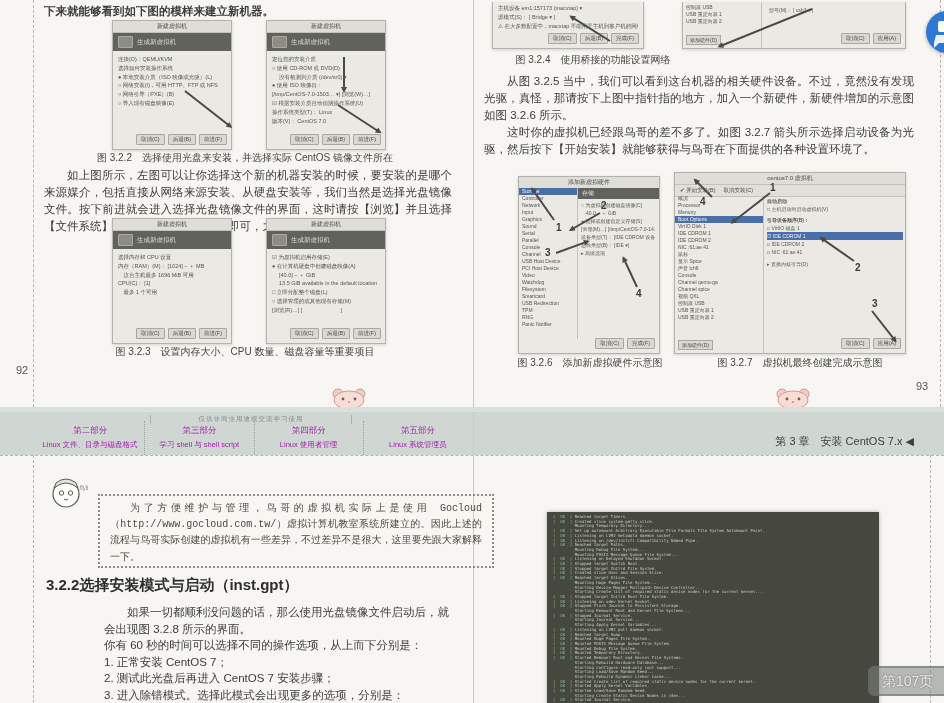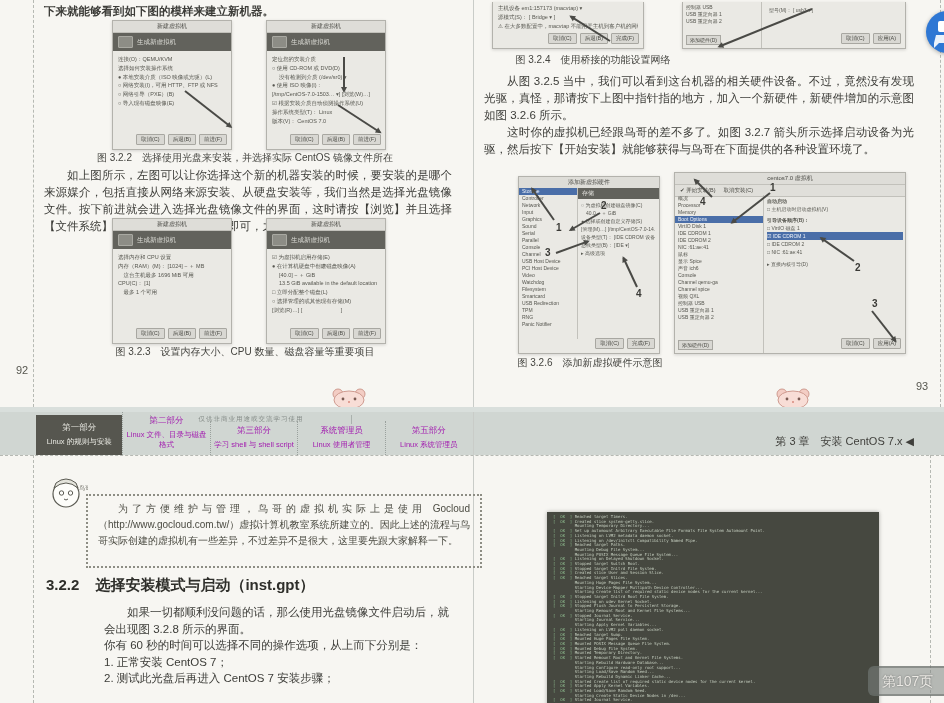--- a/index.html
+++ b/index.html
@@ -45,25 +45,25 @@
   .band{position:absolute;left:0;right:0;top:0;height:43px;background:#d0d6d2;}
   .watermark{position:absolute;left:150px;top:3px;width:200px;text-align:center;font-size:6.5px;
              color:#868d89;letter-spacing:1px;border-left:1px solid #aab1ad;border-right:1px solid #aab1ad;}
   .tabs{position:absolute;left:36px;top:4px;width:436px;height:39px;display:flex;align-items:flex-end;}
   .tab{flex:1;text-align:center;padding:4px 0 5px;border-left:1px dotted #9aa19d;color:#a21caf;}
   .tab:first-child{border-left:none;}
   .tab .tab-part{font-size:8.5px;margin-bottom:3px;}
   .tab .tab-label{font-size:7.5px;}
   .tab.active{background:#56564f;color:#e9e9e3;padding:7px 0 8px;}
   .chap-head{position:absolute;left:690px;top:22px;width:224px;text-align:right;font-size:11px;color:#3f3f3b;}
-  .note-box{position:absolute;left:86px;top:82px;width:372px;height:60px;border:2px dotted #8d8d84;
-            padding:5px 10px;font-size:10px;line-height:1.62;color:#4b4b42;text-align:justify;}
+  .note-box{position:absolute;left:98px;top:82px;width:372px;height:60px;border:2px dotted #8d8d84;
+            padding:5px 10px;font-size:10px;line-height:1.62;color:#4b4b42;text-align:justify;font-family:Liberation Mono, monospace;}
   .note-box .p{text-indent:2em;margin:0;}
   .sec-head{position:absolute;left:46px;top:164px;font-size:15px;font-weight:bold;color:#2e2e2a;}
-  .sec-head .num{margin-right:16px;}
+  .sec-head .num{}
   .body-list{position:absolute;left:62px;top:192px;width:398px;}
   .body-list .li{font-size:11.5px;line-height:16.5px;color:#3c3c38;margin-left:42px;}
   .body-list .li.indent{text-indent:2em;}
   .term{position:absolute;left:547px;top:100px;width:320px;height:191px;background:#464840;
         padding:3px 6px;overflow:hidden;box-shadow:0 0 4px rgba(0,0,0,.3);}
   .tline{font-family:"DejaVu Sans Mono",monospace;font-size:4px;line-height:4.7px;color:#c3ccbd;white-space:pre;}
   .tline .ok{color:#8fbd8f;}
   
   .fab{position:absolute;left:926px;top:11px;width:42px;height:42px;border-radius:50%;
        background:#2e77d4;box-shadow:0 1px 4px rgba(0,0,0,.3);}
@@ -322,50 +322,47 @@
   <div class="marker" style="left:770px;top:182px;">1</div>
   <div class="scan-arrow" style="left:770px;top:192px;width:48px;transform:rotate(142deg);"></div>
   <div class="marker" style="left:855px;top:262px;">2</div>
   <div class="scan-arrow" style="left:854px;top:260px;width:40px;transform:rotate(215deg);"></div>
   <div class="marker" style="left:872px;top:298px;">3</div>
   <div class="scan-arrow" style="left:872px;top:310px;width:38px;transform:rotate(52deg);"></div>
   <div class="marker" style="left:700px;top:196px;">4</div>
   <div class="scan-arrow" style="left:712px;top:196px;width:24px;transform:rotate(225deg);"></div>
 
   <div class="caption" style="left:505px;top:356px;width:170px;">图 3.2.6　添加新虚拟硬件示意图</div>
+  <div class="caption" style="left:700px;top:356px;width:200px;">图 3.2.7　虚拟机最终创建完成示意图</div>
   <div class="pagenum" style="left:916px;top:380px;">93</div>
 
   <svg style="position:absolute;left:772px;top:386px;" width="42" height="21">
     <circle cx="10" cy="8" r="5" fill="#f3cdc4" stroke="#cf9b90" stroke-width="1"></circle>
     <circle cx="32" cy="8" r="5" fill="#f3cdc4" stroke="#cf9b90" stroke-width="1"></circle>
     <ellipse cx="21" cy="14" rx="15" ry="9" fill="#f8ddd6" stroke="#cf9b90" stroke-width="1"></ellipse>
     <circle cx="15" cy="13" r="1.4" fill="#7a5a52"></circle>
       <circle cx="27" cy="13" r="1.4" fill="#7a5a52"></circle>
     <circle cx="21" cy="16" r="1" fill="#d98a7e"></circle>
   </svg>
 </section>
 
 <section class="spread" id="spread-bottom">
   <div class="band"></div>
   <div class="watermark">仅供非商业用途或交流学习使用</div>
   <div class="tabs">
-      <div class="tab active">
-        <div class="tab-part">第一部分</div>
-        <div class="tab-label">Linux 的规则与安装</div>
-      </div>
       <div class="tab">
         <div class="tab-part">第二部分</div>
         <div class="tab-label">Linux 文件、目录与磁盘格式</div>
       </div>
       <div class="tab">
         <div class="tab-part">第三部分</div>
         <div class="tab-label">学习 shell 与 shell script</div>
       </div>
       <div class="tab">
-        <div class="tab-part">系统管理员</div>
+        <div class="tab-part">第四部分</div>
         <div class="tab-label">Linux 使用者管理</div>
       </div>
       <div class="tab">
         <div class="tab-part">第五部分</div>
         <div class="tab-label">Linux 系统管理员</div>
       </div>
     </div>
   <div class="chap-head">第 3 章　安装 CentOS 7.x ◀</div>
   <div class="dashh" style="left:0;right:0;top:43px;"></div>
   <div class="divider" style="left:473px;"></div>
@@ -386,20 +383,21 @@
 
   <div class="sec-head">
     <span class="num">3.2.2</span><span>选择安装模式与启动（inst.gpt）</span>
   </div>
 
   <div class="body-list">
       <div class="li indent">如果一切都顺利没问题的话，那么使用光盘镜像文件启动后，就会出现图 3.2.8 所示的界面。</div>
       <div class="li">你有 60 秒的时间可以选择不同的操作选项，从上而下分别是：</div>
       <div class="li">1.  正常安装 CentOS 7；</div>
       <div class="li">2.  测试此光盘后再进入 CentOS 7 安装步骤；</div>
+      <div class="li">3.  进入除错模式。选择此模式会出现更多的选项，分别是：</div>
     </div>
 
   <div class="term">
       <div class="tline"><span class="ok">[  OK  ]</span> Reached target Timers.</div>
       <div class="tline"><span class="ok">[  OK  ]</span> Created slice system-getty.slice.</div>
       <div class="tline">         Mounting Temporary Directory...</div>
       <div class="tline"><span class="ok">[  OK  ]</span> Set up automount Arbitrary Executable File Formats File System Automount Point.</div>
       <div class="tline"><span class="ok">[  OK  ]</span> Listening on LVM2 metadata daemon socket.</div>
       <div class="tline"><span class="ok">[  OK  ]</span> Listening on /dev/initctl Compatibility Named Pipe.</div>
       <div class="tline"><span class="ok">[  OK  ]</span> Reached target Paths.</div>

